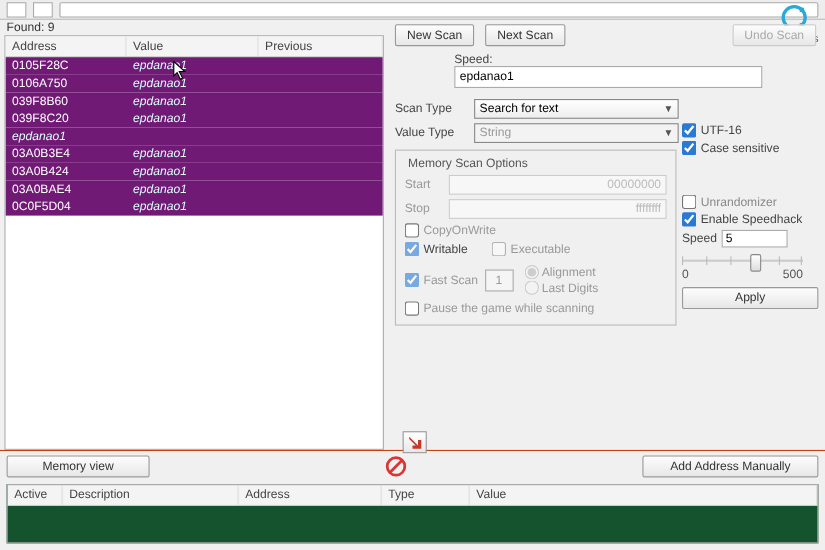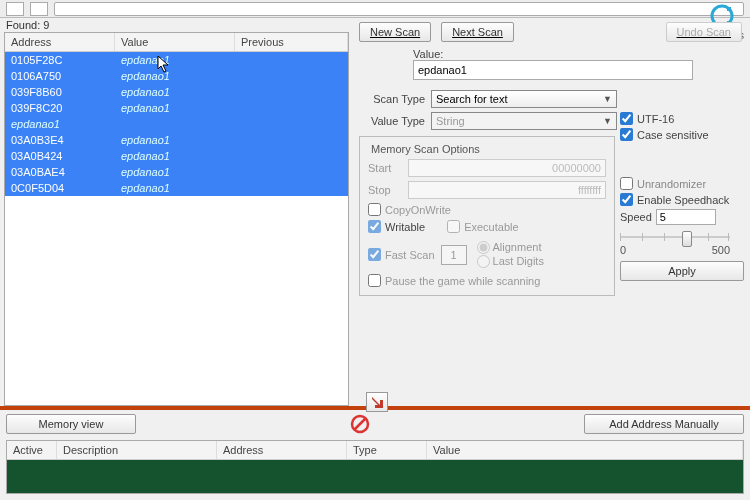--- a/index.html
+++ b/index.html
@@ -15,71 +15,71 @@
 .main-row { display:flex; flex:1; min-height:0; }
 .left-panel { width: 355px; display:flex; flex-direction:column; border-right:0; padding-right:2px;}
 .found { padding:1px 6px; color:#333; }
 .results-table { flex:1; background:#fff; border:1px solid #aaa; margin:0 4px; overflow:hidden; position:relative;}
 .thead { display:flex; background:#f4f4f4; border-bottom:1px solid #ccc; }
 .thead div { padding:3px 6px; color:#444; border-right:1px solid #ddd; }
 .col-addr { width:110px; }
 .col-val { width:120px; }
 .col-prev { flex:1; }
 .tbody { }
-.row { display:flex; background:#3b82f6; color:#fff; }
+.row { display:flex; background:#701a75; color:#fff; }
 .row div { padding:2px 6px; }
 .row .col-val { color:#dff; font-style:italic; }
 .cursor-ptr { position:absolute; top:3px; left:152px; pointer-events:none; }
 
 .right-panel { flex:1; padding:4px 8px 4px 4px; display:flex; flex-direction:column; gap:4px; position:relative;}
 .btn { background:linear-gradient(#fdfdfd,#e7e7e7); border:1px solid #999; border-radius:2px; padding:3px 10px; color:#333; cursor:pointer; }
 .btn.disabled { color:#aaa; border-color:#ccc; }
-.scan-buttons { display:flex; gap:10px; align-items:center;text-decoration:underline; }
+.scan-buttons { display:flex; gap:10px; align-items:center; }
 .scan-buttons .spacer { flex:1; }
 .lbl { color:#444; }
 .text-input { border:1px solid #aaa; background:#fff; padding:3px 4px; width:100%; }
 .text-input.disabled { background:#f5f5f5; color:#999; }
 .combo { border:1px solid #888; background:linear-gradient(#fff,#eee); padding:2px 4px; display:flex; align-items:center; justify-content:space-between; cursor:pointer; }
 .combo.disabled { color:#999; background:#f3f3f3; }
 .combo .arrow { font-size:9px; color:#555; }
 .checkbox { display:flex; align-items:center; gap:4px; color:#444; }
 .checkbox input { accent-color:#2a7ad4; }
 .fieldset { border:1px solid #bbb; padding:6px 8px 8px 8px; margin-top:2px; }
 .fieldset .legend { margin-top:-13px; background:#f0f0f0; display:inline-block; padding:0 3px; color:#555; }
 .mem-row { display:flex; align-items:center; gap:6px; margin-top:4px; }
 .mem-row .label { width:34px; color:#999; }
 .mem-input { flex:1; border:1px solid #ccc; background:#f7f7f7; color:#bbb; padding:2px 4px; text-align:right; }
 .radio-group { display:flex; flex-direction:column; gap:1px; margin-left:4px;}
-.radio-group label { color:#999; display:flex; align-items:flex-start; gap:3px;}
+.radio-group label { color:#999; display:flex; align-items:center; gap:3px;}
 .side-opts { position:absolute; right:10px; top:94px; width:120px; display:flex; flex-direction:column; gap:3px;}
 .slider { width:110px; margin-top:2px;}
 .slider-track { height:14px; position:relative; }
 .slider-track .rail { position:absolute; top:6px; left:0; right:0; height:2px; background:#ccc; }
 .slider-track .tick { position:absolute; top:3px; width:1px; height:8px; background:#bbb;}
 .slider-track .thumb { position:absolute; top:1px; width:10px; height:16px; background:linear-gradient(#fff,#ddd); border:1px solid #888; border-radius:2px;}
 .slider-labels { display:flex; justify-content:space-between; font-size:9px; color:#555; }
 .apply-btn { margin-top:2px; width:124px; }
 .speed-row { display:flex; align-items:center; gap:4px; }
 .speed-row input { width:60px; border:1px solid #aaa; padding:1px 3px; }
 
 .arrow-btn { position:absolute; right:362px; bottom:88px; width:22px; height:20px; border:1px solid #999; background:linear-gradient(#fff,#e8e8e8); display:flex; align-items:center; justify-content:center; }
 .arrow-btn svg { }
 
-.bottom-toolbar { display:flex; align-items:center; padding:3px 6px; gap:6px; border-top:4px solid #c2410c; }
+.bottom-toolbar { display:flex; align-items:center; padding:3px 6px; gap:6px; border-top:1px solid #c2410c; }
 .bottom-toolbar .spacer { flex:1; }
 .forbidden-icon { width:22px; height:22px; display:flex; align-items:center; justify-content:center; }
 
 .addr-list { border:1px solid #aaa; margin:2px 6px 6px 6px; height:54px; background:#14532d; }
 .addr-list .thead2 { display:flex; background:#f4f4f4; border-bottom:1px solid #ccc; }
 .addr-list .thead2 div { padding:3px 6px; color:#444; border-right:1px solid #ddd; }
 .c-active{width:50px;} .c-desc{width:160px;} .c-addr2{width:130px;} .c-type{width:80px;} .c-value2{flex:1;}
 
 .value-area { margin:2px 0 2px 54px; }
 .scan-grid { display:grid; grid-template-columns:66px 186px; gap:4px 6px; align-items:center; margin-top:4px;}
-.scan-grid .lbl { text-align:right; }
+.scan-grid .lbl { text-align:left; }
 </style>
 </head>
 <body>
 
 <div class="app">
   <div class="top-bar">
     <div class="iconbox"></div>
     <div class="iconbox"></div>
     <div class="long"></div>
   </div>
@@ -155,21 +155,21 @@
 
     <div class="right-panel">
       <div class="scan-buttons">
         <button class="btn">New Scan</button>
         <button class="btn">Next Scan</button>
         <div class="spacer"></div>
         <button class="btn disabled">Undo Scan</button>
       </div>
 
       <div class="value-area">
-        <div class="lbl">Value:</div>
+        <div class="lbl">Speed:</div>
         <input class="text-input" style="width: 280px;" value="epdanao1">
       </div>
 
       <div class="scan-grid">
         <div class="lbl">Scan Type</div>
         <div class="combo">
             <span>Search for text</span>
             <span class="arrow">▼</span>
           </div>
         <div class="lbl">Value Type</div>

